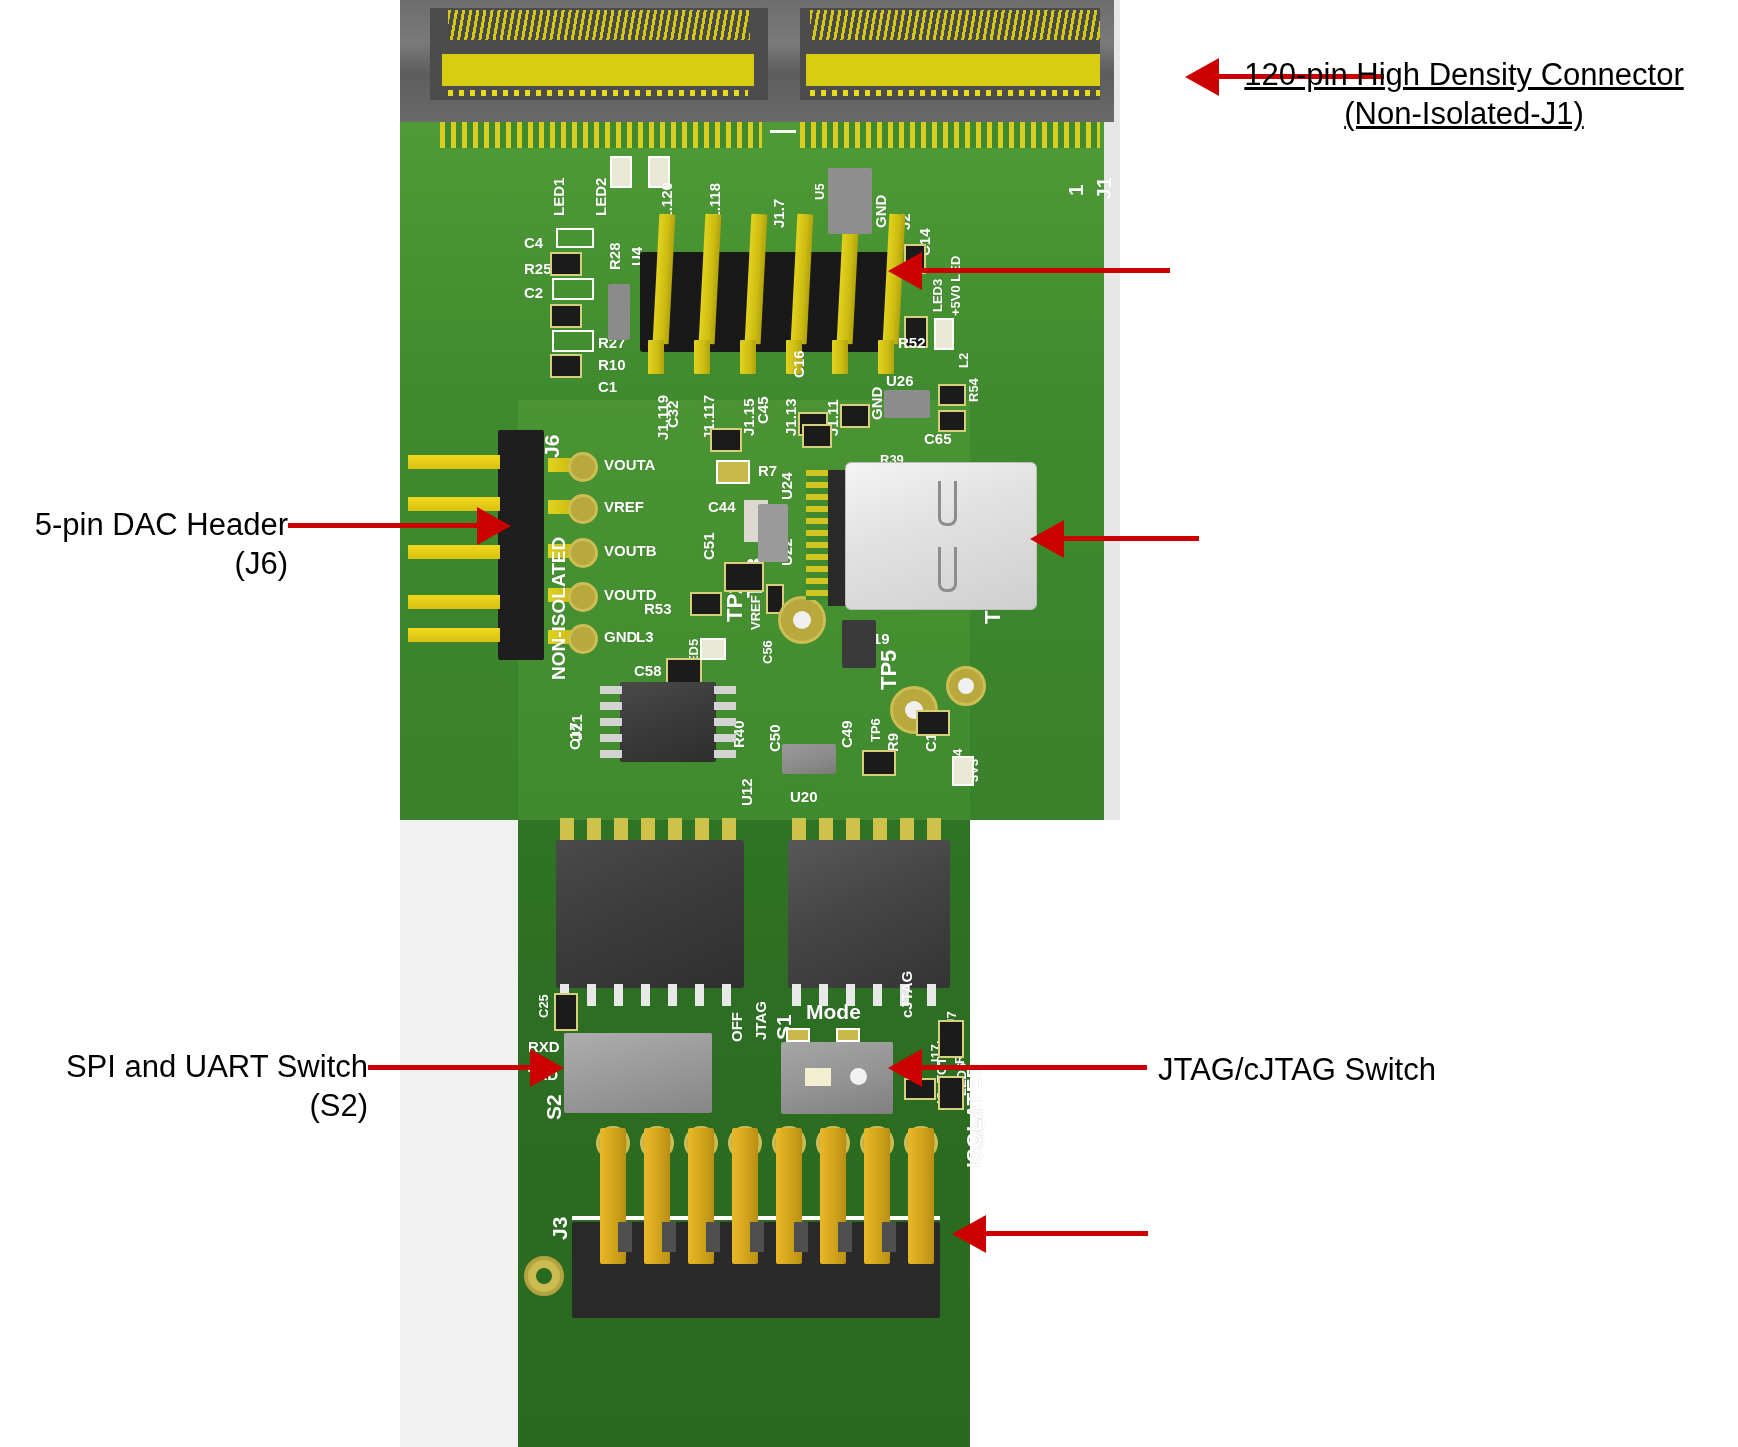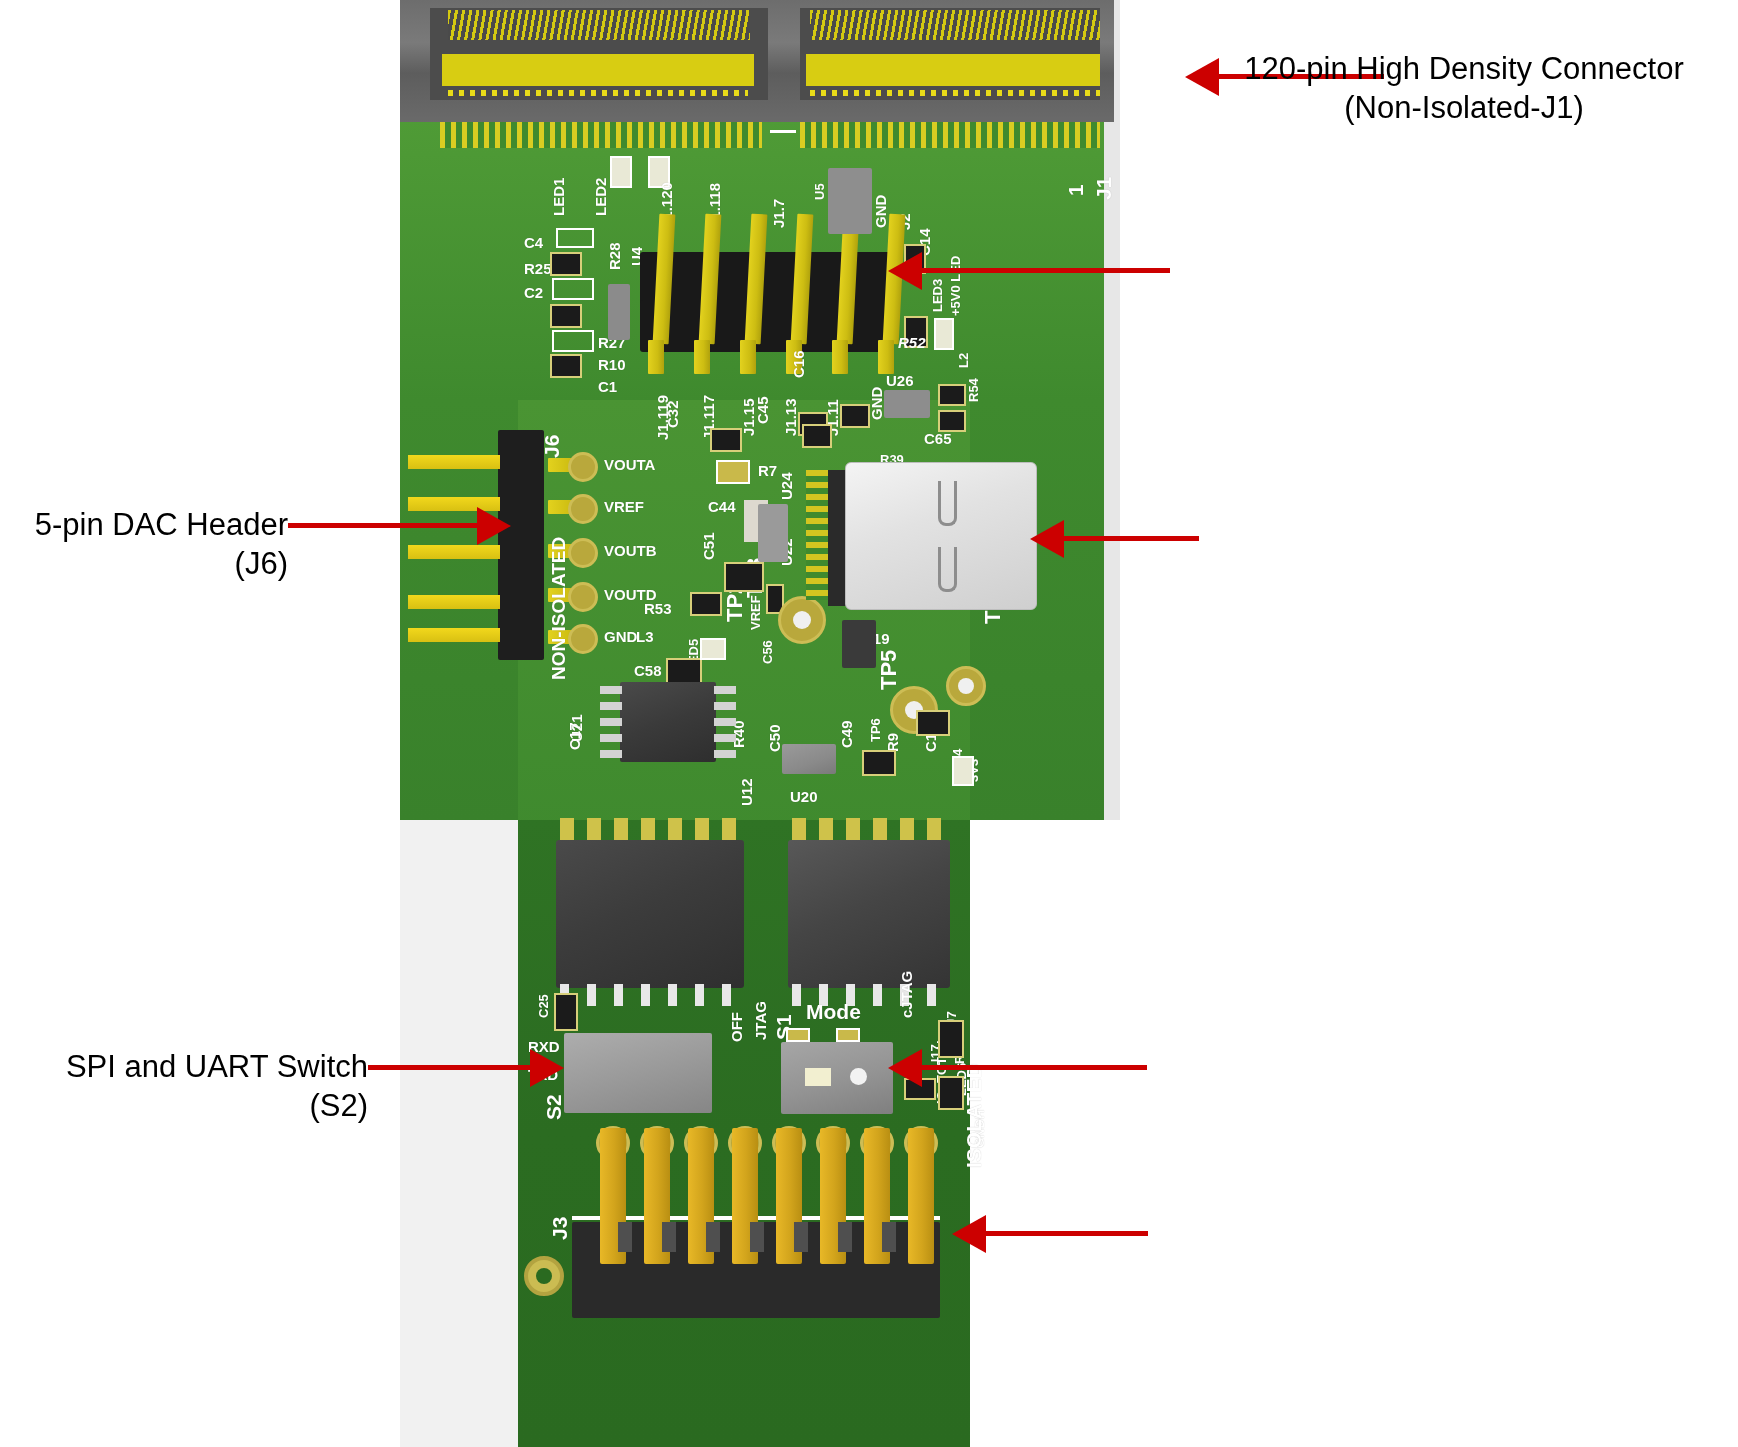--- a/index.html
+++ b/index.html
@@ -422,21 +422,21 @@
   <div class="silk rot" style="left:782px; top:436px;">J1.13</div>
   <div class="silk rot" style="left:824px; top:436px;">J1.11</div>
   <div class="silk rot" style="left:868px; top:420px;">GND</div>
 
   <div class="silk rot" style="left:916px; top:256px;">C14</div>
   <div class="silk rot sm" style="left:948px; top:316px;">+5V0 LED</div>
   <div class="silk rot sm" style="left:930px; top:312px;">LED3</div>
   <div class="res" style="left:906px;top:246px;width:18px;height:26px;"></div>
   <div class="res" style="left:906px;top:318px;width:20px;height:28px;"></div>
   <div class="led" style="left:934px;top:318px;width:20px;height:32px;"></div>
-  <div class="silk" style="left:898px; top:334px;font-style:italic;">R52</div>
+  <div class="silk" style="left:898px; top:334px;">R52</div>
   <div class="silk rot sm" style="left:956px; top:368px;">L2</div>
   <div class="silk" style="left:886px; top:372px;">U26</div>
   <div class="silk rot sm" style="left:966px; top:402px;">R54</div>
   <div class="silk" style="left:924px; top:430px;">C65</div>
   <div class="silk sm" style="left:880px; top:452px;">R39</div>
 
   <div class="ic-small" style="left:884px;top:390px;width:46px;height:28px;"></div>
   <div class="res" style="left:940px;top:386px;width:24px;height:18px;"></div>
   <div class="res" style="left:940px;top:412px;width:24px;height:18px;"></div>
   <div class="res" style="left:842px;top:406px;width:26px;height:20px;"></div>
@@ -606,31 +606,32 @@
   <div class="j3-notch" style="left:618px;top:1222px;"></div>
   <div class="j3-notch" style="left:662px;top:1222px;"></div>
   <div class="j3-notch" style="left:706px;top:1222px;"></div>
   <div class="j3-notch" style="left:750px;top:1222px;"></div>
   <div class="j3-notch" style="left:794px;top:1222px;"></div>
   <div class="j3-notch" style="left:838px;top:1222px;"></div>
   <div class="j3-notch" style="left:882px;top:1222px;"></div>
 
   <div class="arrow-head left" style="left:1185px; top:58px;"></div>
   <div class="arrow-line" style="left:1219px; top:74px; width:165px;"></div>
-  <div class="callout right" style="left:1190px; top:49px; width:548px;">120-pin High Density Connector
+  <div class="callout right" style="left:1190px; top:55px; width:548px;text-decoration:underline;">120-pin High Density Connector
 (Non-Isolated-J1)</div>
 
   <div class="arrow-head left" style="left:888px; top:252px;"></div>
   <div class="arrow-line" style="left:922px; top:268px; width:248px;"></div>
 
   <div class="arrow-head left" style="left:1030px; top:520px;"></div>
   <div class="arrow-line" style="left:1064px; top:536px; width:135px;"></div>
 
   <div class="arrow-head left" style="left:888px; top:1049px;"></div>
   <div class="arrow-line" style="left:922px; top:1065px; width:225px;"></div>
+  <div class="callout right" style="left:1158px; top:1050px; width:420px; text-align:left;">JTAG/cJTAG Switch</div>
 
   <div class="arrow-head left" style="left:952px; top:1215px;"></div>
   <div class="arrow-line" style="left:986px; top:1231px; width:162px;"></div>
 
   <div class="arrow-head right" style="left:477px; top:507px;"></div>
   <div class="arrow-line" style="left:288px; top:523px; width:190px;"></div>
   <div class="callout left" style="left:6px; top:505px; width:282px;">5-pin DAC Header (J6)</div>
 
   <div class="arrow-head right" style="left:530px; top:1049px;"></div>
   <div class="arrow-line" style="left:368px; top:1065px; width:164px;"></div>

